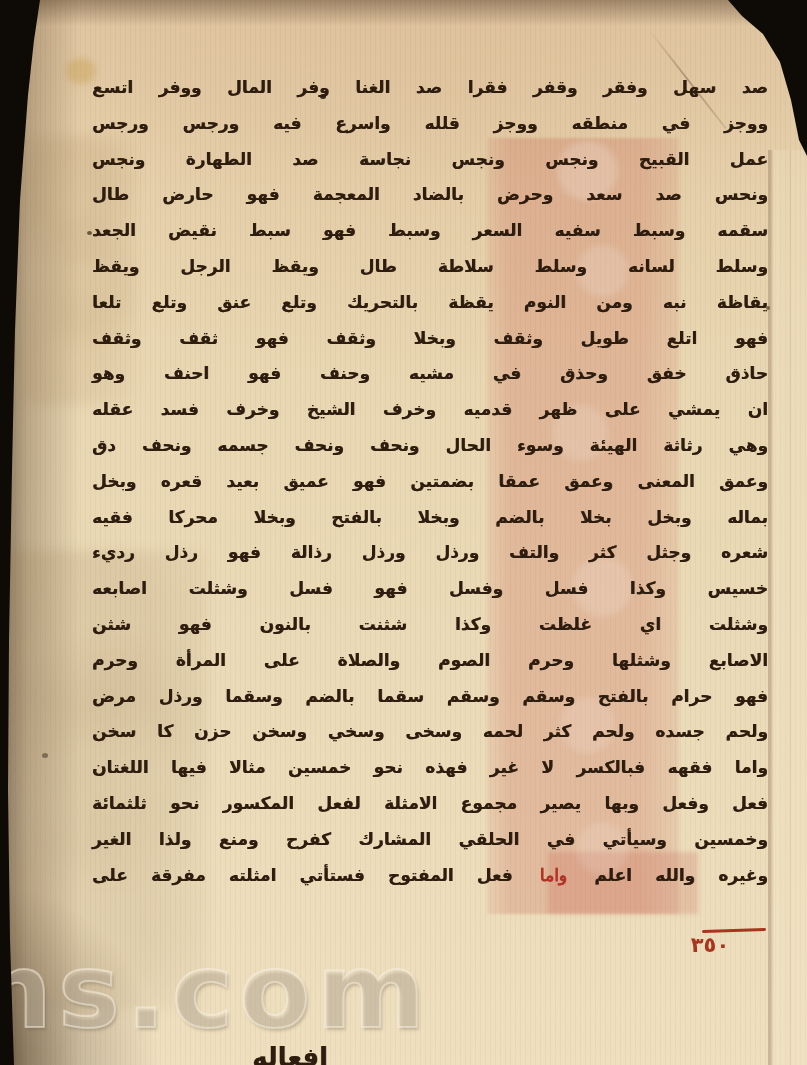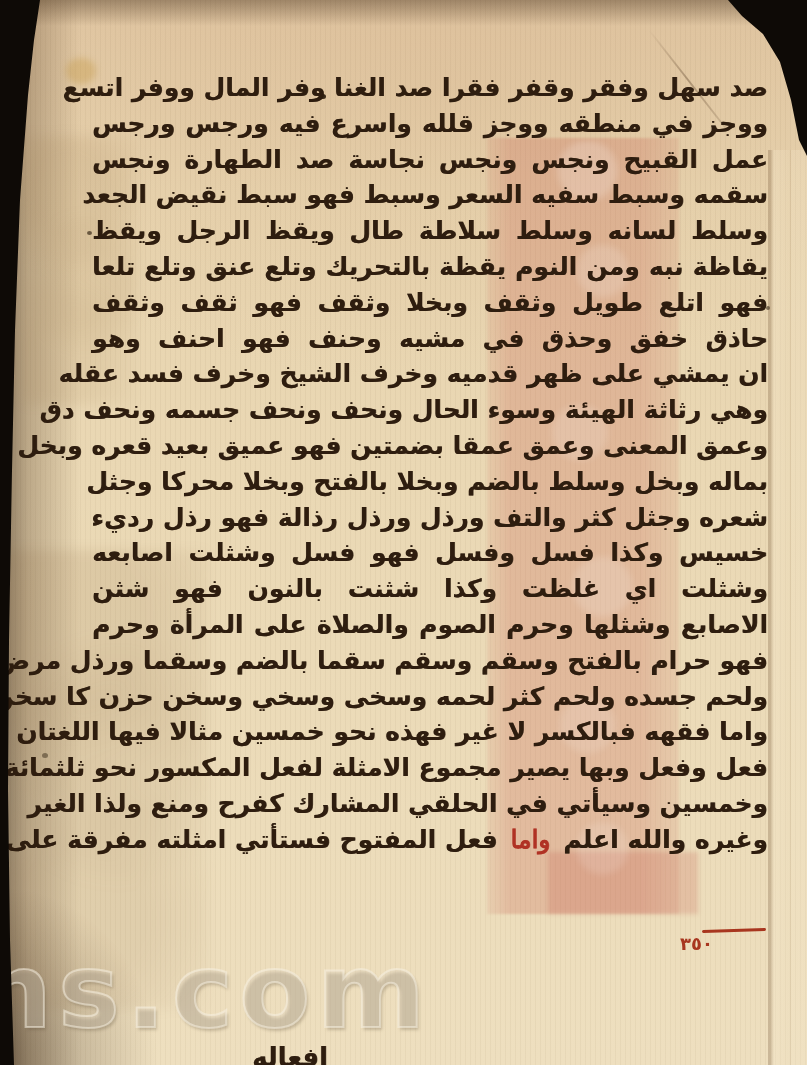--- a/index.html
+++ b/index.html
@@ -54,33 +54,33 @@
     background:
       radial-gradient(circle at 45% 4%, rgba(255,255,255,0.20) 0 26px, transparent 34px),
       radial-gradient(circle at 55% 17%, rgba(255,255,255,0.16) 0 22px, transparent 30px),
       radial-gradient(circle at 40% 38%, rgba(255,255,255,0.15) 0 24px, transparent 32px),
       radial-gradient(circle at 55% 58%, rgba(255,255,255,0.16) 0 26px, transparent 34px),
       radial-gradient(circle at 45% 76%, rgba(255,255,255,0.14) 0 24px, transparent 32px),
       radial-gradient(circle at 55% 92%, rgba(255,255,255,0.14) 0 22px, transparent 30px);
     filter:blur(2px);}
   
   .text-block{position:absolute;left:92px;top:70px;width:676px;direction:rtl;
-    color:#2e1d0f;font-weight:700;font-size:25px;}
+    color:#2e1d0f;font-weight:700;font-size:17px;}
   .m-line{height:35.8px;line-height:35.8px;text-align:justify;text-align-last:justify;
     text-justify:inter-word;white-space:nowrap;letter-spacing:0.2px;
     text-shadow:0.4px 0.4px 0 rgba(46,29,15,0.75);}
   .rubric{color:#b03224;text-shadow:0.4px 0.4px 0 rgba(176,50,36,0.6);padding:0 4px;font-family:Liberation Serif, serif;}
   .catchword{position:absolute;left:150px;top:1042px;width:280px;direction:rtl;
     color:#2e1d0f;font-weight:700;font-size:26px;text-align:center;
     text-shadow:0.4px 0.4px 0 rgba(46,29,15,0.75);}
   
   .margin-rule{position:absolute;left:702px;top:929px;width:64px;height:3px;
     background:#a8361f;transform:rotate(-2deg);border-radius:2px;}
   .margin-number{position:absolute;left:680px;top:933px;width:60px;direction:rtl;
-    color:#a8361f;font-weight:700;font-size:18px;letter-spacing:3px;text-align:left;}
+    color:#a8361f;font-weight:700;font-size:21px;letter-spacing:3px;text-align:center;}
   
   .site-watermark{position:absolute;left:-22px;top:930px;font-size:104px;font-weight:700;
     letter-spacing:6px;color:rgba(225,215,198,0.30);
     -webkit-text-stroke:2px rgba(250,244,230,0.50);
     text-shadow:2px 3px 3px rgba(95,78,58,0.28);
     font-family:"DejaVu Sans",sans-serif;}
 </style>
 </head>
 <body>
 
@@ -102,29 +102,30 @@
     <div class="speck" style="left:42px;top:753px;width:6px;height:5px;opacity:.5;"></div>
 
     <div class="stain-band"></div>
     <div class="stain-band-foot"></div>
     <div class="band-ghost"></div>
 
     <div class="text-block">
       <div class="m-line">صد سهل وفقر وقفر فقرا صد الغنا وفر المال ووفر اتسع</div>
       <div class="m-line">ووجز في منطقه ووجز قلله واسرع فيه ورجس ورجس</div>
       <div class="m-line">عمل القبيح ونجس ونجس نجاسة صد الطهارة ونجس</div>
+      <div class="m-line">ونحس صد سعد وحرض بالضاد المعجمة فهو حارض طال</div>
       <div class="m-line">سقمه وسبط سفيه السعر وسبط فهو سبط نقيض الجعد</div>
       <div class="m-line">وسلط لسانه وسلط سلاطة طال ويقظ الرجل ويقظ</div>
       <div class="m-line">يقاظة نبه ومن النوم يقظة بالتحريك وتلع عنق وتلع تلعا</div>
       <div class="m-line">فهو اتلع طويل وثقف وبخلا وثقف فهو ثقف وثقف</div>
       <div class="m-line">حاذق خفق وحذق في مشيه وحنف فهو احنف وهو</div>
       <div class="m-line">ان يمشي على ظهر قدميه وخرف الشيخ وخرف فسد عقله</div>
       <div class="m-line">وهي رثاثة الهيئة وسوء الحال ونحف ونحف جسمه ونحف دق</div>
       <div class="m-line">وعمق المعنى وعمق عمقا بضمتين فهو عميق بعيد قعره وبخل</div>
-      <div class="m-line">بماله وبخل وسلط بالضم وبخلا بالفتح وبخلا محركا وجثل</div>
+      <div class="m-line">بماله وبخل بخلا بالضم وبخلا بالفتح وبخلا محركا فقيه</div>
       <div class="m-line">شعره وجثل كثر والتف ورذل ورذل رذالة فهو رذل رديء</div>
       <div class="m-line">خسيس وكذا فسل وفسل فهو فسل وشثلت اصابعه</div>
       <div class="m-line">وشثلت اي غلظت وكذا شثنت بالنون فهو شثن</div>
       <div class="m-line">الاصابع وشثلها وحرم الصوم والصلاة على المرأة وحرم</div>
       <div class="m-line">فهو حرام بالفتح وسقم وسقم سقما بالضم وسقما ورذل مرض</div>
       <div class="m-line">ولحم جسده ولحم كثر لحمه وسخى وسخي وسخن حزن كا سخن</div>
       <div class="m-line">واما فقهه فبالكسر لا غير فهذه نحو خمسين مثالا فيها اللغتان</div>
       <div class="m-line">فعل وفعل وبها يصير مجموع الامثلة لفعل المكسور نحو ثلثمائة</div>
       <div class="m-line">وخمسين وسيأتي في الحلقي المشارك كفرح ومنع ولذا الغير</div>
       <div class="m-line"><span>وغيره والله اعلم</span> <span class="rubric">واما</span> <span>فعل المفتوح فستأتي امثلته مفرقة على</span></div>

